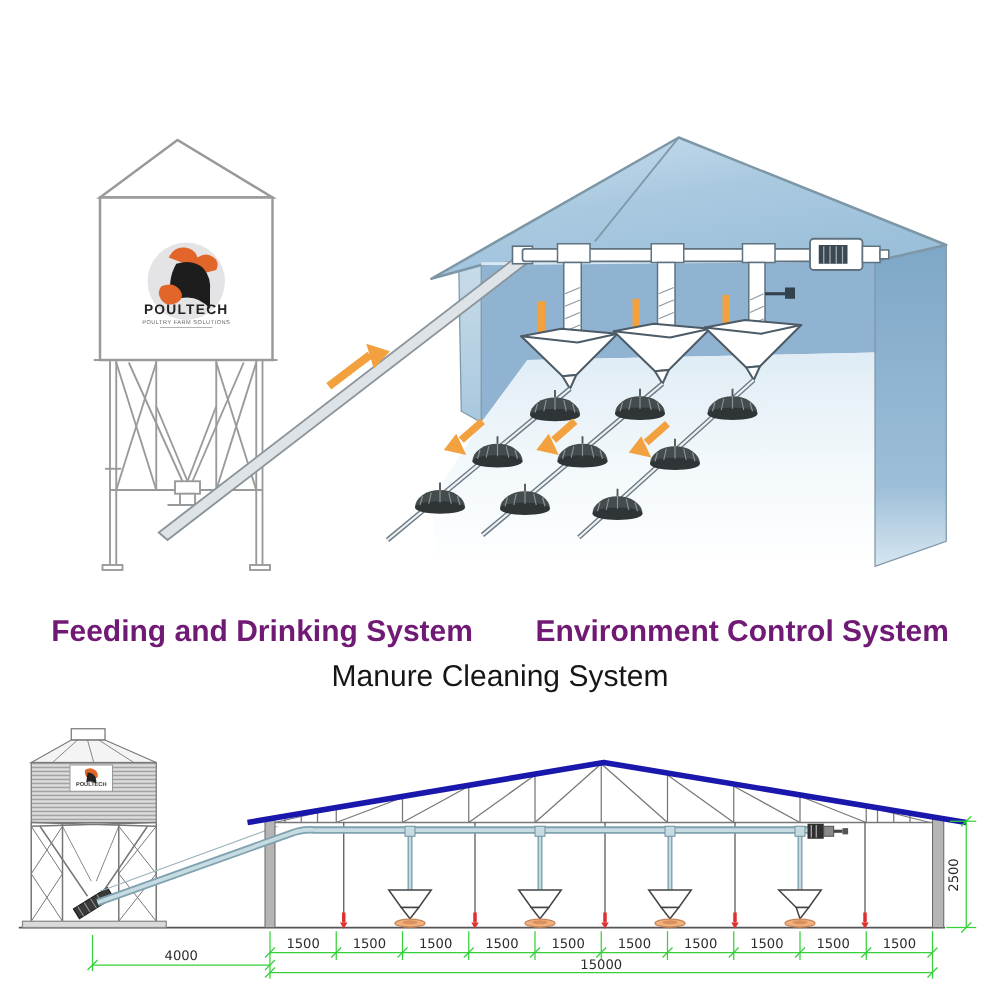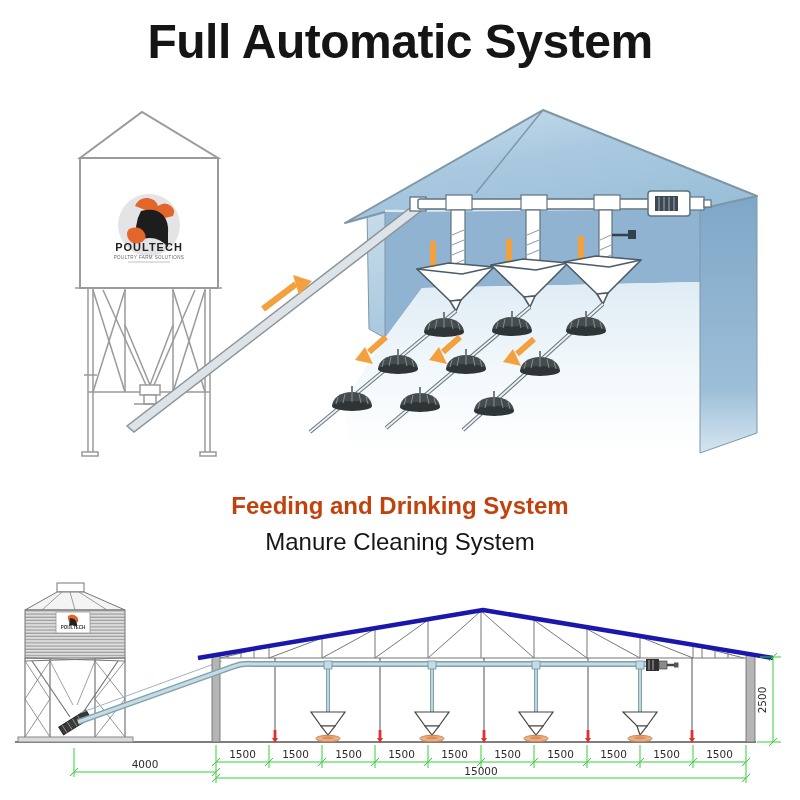--- a/index.html
+++ b/index.html
@@ -1,39 +1,38 @@
 <!DOCTYPE html>
 <html><head>
 <meta charset="utf-8">
 <style>
   html,body{margin:0;padding:0;background:#ffffff;}
   .stage{position:relative;width:800px;height:800px;background:#fff;overflow:hidden;
          font-family:"Liberation Sans", sans-serif;}
   .title{position:absolute;top:14px;left:0;width:800px;text-align:center;
          font-size:48px;font-weight:bold;letter-spacing:-0.5px;color:#151515;}
   .captions-row1{position:absolute;top:492px;left:0;width:800px;display:flex;
-         justify-content:center;gap:50px;font-size:24px;font-weight:600;color:#c2410c;}
+         justify-content:center;gap:50px;font-size:24px;font-weight:600;color:#701a75;}
   .captions-row2{position:absolute;top:528px;left:0;width:800px;text-align:center;
          font-size:24px;font-weight:400;color:#161616;}
   svg{position:absolute;left:0;display:block;}
   #top-art{top:85px;}
   #bottom-art{top:565px;}
   text.dim{font-family:"DejaVu Sans", sans-serif;font-size:10.5px;fill:#2b2b2b;}
   text.logo-big{font-family:"Liberation Sans", sans-serif;font-weight:bold;font-size:11px;
          fill:#222;letter-spacing:1px;}
   text.logo-small{font-family:"Liberation Sans", sans-serif;font-size:4.5px;fill:#666;
          letter-spacing:0.4px;}
   text.logo-mini{font-family:"Liberation Sans", sans-serif;font-weight:bold;font-size:4.5px;fill:#333;}
 </style>
 </head>
 <body>
 
 <div class="stage">
 
-  <div class="title">Full Automatic System</div>
 
   <svg id="top-art" width="800" height="405" viewBox="0 0 800 405">
     <defs>
       <linearGradient id="roofGrad" x1="0" y1="0" x2="0.6" y2="1">
         <stop offset="0" stop-color="#cde0ee"></stop>
           <stop offset="0.5" stop-color="#a9c9e0"></stop>
         <stop offset="1" stop-color="#9bbfd9"></stop>
       </linearGradient>
       <linearGradient id="rwallGrad" x1="0" y1="0" x2="0" y2="1">
         <stop offset="0" stop-color="#7ea7c7"></stop>
@@ -254,20 +253,21 @@
         <line x1="460" y1="252" x2="443" y2="267" stroke="#f2a13e" stroke-width="6"></line>
         <polygon points="447,279 439,262 429,275"></polygon>
         <line x1="534" y1="254" x2="517" y2="269" stroke="#f2a13e" stroke-width="6"></line>
         <polygon points="521,281 513,264 503,277"></polygon>
       </g>
     </g>
   </svg>
 
   <div class="captions-row1">
     <span>Feeding  and Drinking System</span>
+    <span>Environment Control System</span>
   </div>
   <div class="captions-row2">Manure Cleaning System</div>
 
   <svg id="bottom-art" width="800" height="235" viewBox="0 0 800 235">
     <defs>
       <pattern id="corr" width="5" height="3.2" patternUnits="userSpaceOnUse">
         <rect width="5" height="3.2" fill="#dedede"></rect>
         <line x1="0" y1="1" x2="5" y2="1" stroke="#8f8f8f" stroke-width="1"></line>
       </pattern>
     </defs>

